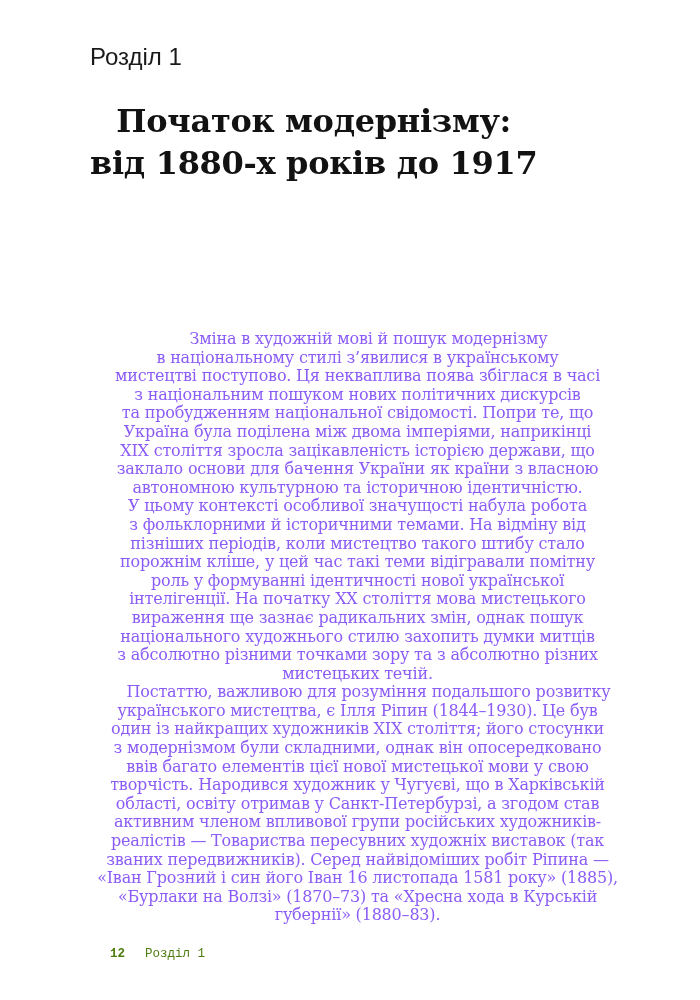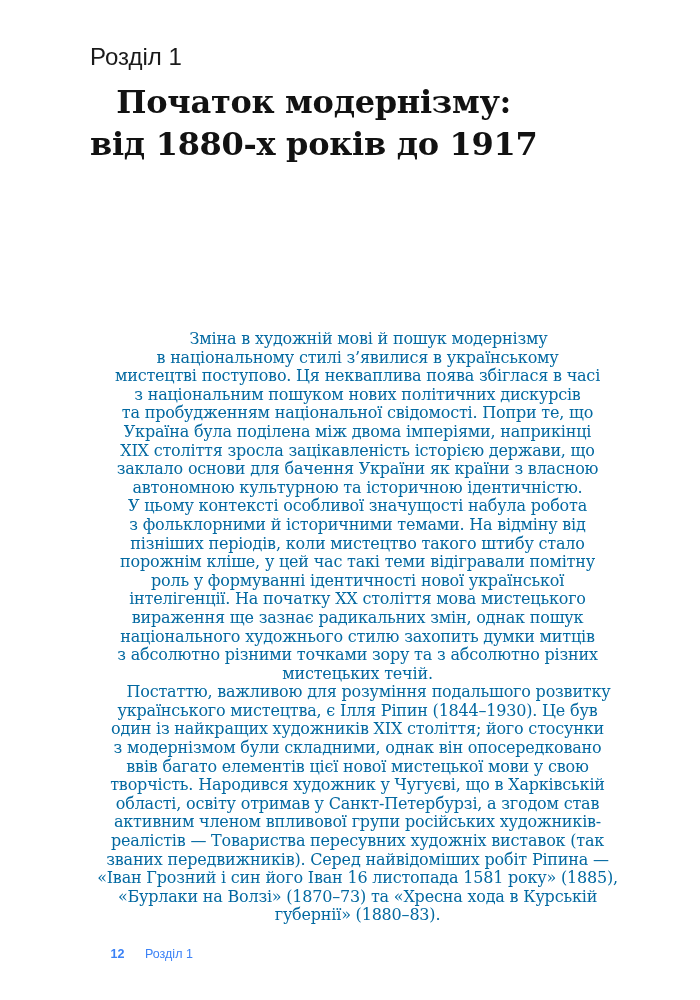--- a/index.html
+++ b/index.html
@@ -28,55 +28,55 @@
     left: 0;
     font-family: "Liberation Sans", sans-serif;
     font-size: 24px;
     line-height: 30px;
     font-weight: 400;
     color: #1a1a1a;
     letter-spacing: 0;
   }
   .title {
     position: absolute;
-    top: 81px;
+    top: 100px;
     left: 0;
     margin: 0;
     font-family: "DejaVu Serif", "Liberation Serif", serif;
     font-size: 32px;
     line-height: 42px;
     font-weight: 700;
     color: #121212;
     white-space: pre-line;
     letter-spacing: -0.3px;
   }
   .bodytext {
     position: absolute;
     top: 330px;
     left: 0;
     width: 535px;
     font-family: "DejaVu Serif", "Liberation Serif", serif;
     font-size: 16px;
     line-height: 18.6px;
-    color: #0369a1;
+    color: #8b5cf6;
   }
   .para {
     margin: 0;
     text-indent: 22px;
     white-space: pre-line;
     letter-spacing: -0.2px;
   }
   .footer {
     position: absolute;
     top: 946px;
     left: 0;
-    font-family: Liberation Sans, sans-serif;
+    font-family: Liberation Mono, monospace;
     font-size: 12.5px;
     line-height: 16px;
-    color: #3b82f6;
+    color: #4d7c0f;
   }
   .pagenum {
     display: inline-block;
     width: 55px;
     font-weight: 700;
   }
   .running {
     font-weight: 400;
   }
 </style>

